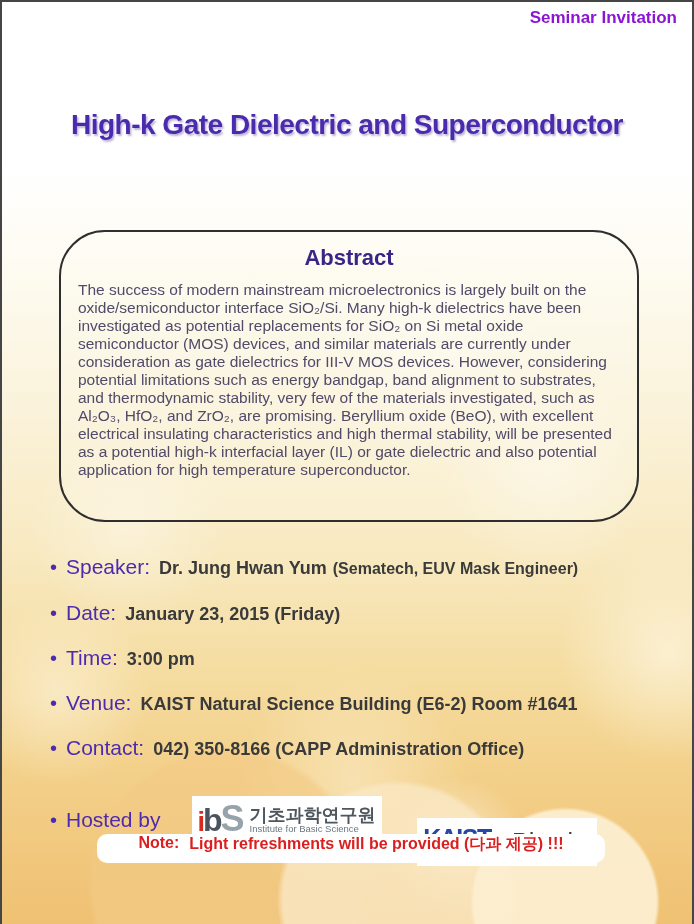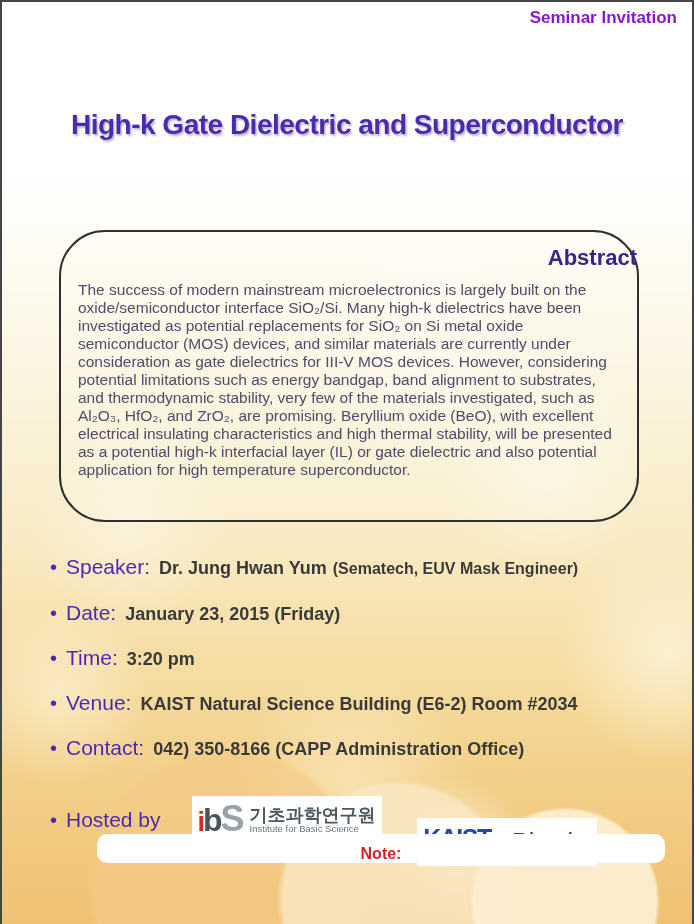--- a/index.html
+++ b/index.html
@@ -38,21 +38,21 @@
     text-shadow:1.5px 1.5px 2px rgba(90,70,150,0.40);
   }
   .title span{display:block;}
   .abstract-box{
     position:absolute;left:57px;top:228px;width:580px;height:292px;
     box-sizing:border-box;
     border:2px solid #2e2e2e;border-radius:46px;
     background:rgba(255,253,244,0.18);
   }
   .abstract-heading{
-    margin-top:13px;text-align:right;
+    margin-top:13px;text-align:center;
     font-size:22px;font-weight:bold;
     color:var(--abstract_heading,#3a2486);
   }
   .abstract-body{
     margin:10px 22px 0 17px;
     font-size:15.5px;line-height:18px;
     color:var(--abstract_text,#514a69);
     text-align:left;
   }
   .details{
@@ -89,23 +89,23 @@
   .kaist-name{
     color:var(--kaist_blue,#2846a6);
     font-size:25px;font-weight:bold;letter-spacing:-1.5px;line-height:24px;
   }
   .kaist-swoosh{
     width:84px;height:7px;border-radius:50%;margin-top:1px;
     background:radial-gradient(ellipse at 50% 30%,#8fb4e0 0%,#4d74c0 55%,#2846a6 100%);
   }
   .kaist-dept{font-size:25px;font-weight:normal;color:#404040;}
   .note-bar{
-    position:absolute;left:95px;top:832px;width:568px;height:29px;
+    position:absolute;left:95px;top:832px;width:508px;height:29px;
     background:#ffffff;
-    display:flex;align-items:flex-end;justify-content:center;
+    display:flex;align-items:flex-start;justify-content:center;
     font-size:16px;font-weight:bold;
     color:var(--note_red,#dc1e1e);
     white-space:nowrap;
     border-radius:10px;
   }
   .note-bar .note-text{margin-left:10px;}
 </style>
 </head>
 <body>
 
@@ -133,27 +133,27 @@
 
     <div class="row">
       <span class="dot">•</span>
       <span class="lbl">Date:</span>
       <span class="val">January 23, 2015 (Friday)</span>
     </div>
 
     <div class="row">
       <span class="dot">•</span>
       <span class="lbl">Time:</span>
-      <span class="val">3:20 pm</span>
+      <span class="val">3:00 pm</span>
     </div>
 
     <div class="row">
       <span class="dot">•</span>
       <span class="lbl">Venue:</span>
-      <span class="val">KAIST Natural Science Building (E6-2) Room #2034</span>
+      <span class="val">KAIST Natural Science Building (E6-2) Room #1641</span>
     </div>
 
     <div class="row">
       <span class="dot">•</span>
       <span class="lbl">Contact:</span>
       <span class="val">042) 350-8166 (CAPP Administration Office)</span>
     </div>
 
     <div class="row hosted">
       <span class="dot">•</span>
@@ -177,15 +177,16 @@
           <div class="kaist-swoosh"></div>
         </div>
         <span class="kaist-dept">Physics</span>
       </div>
     </div>
 
   </div>
 
   <div class="note-bar">
     <span class="note-label">Note:</span>
+    <span class="note-text">Light refreshments will be provided (다과 제공) !!!</span>
   </div>
 
 </div>
 
 </body></html>

